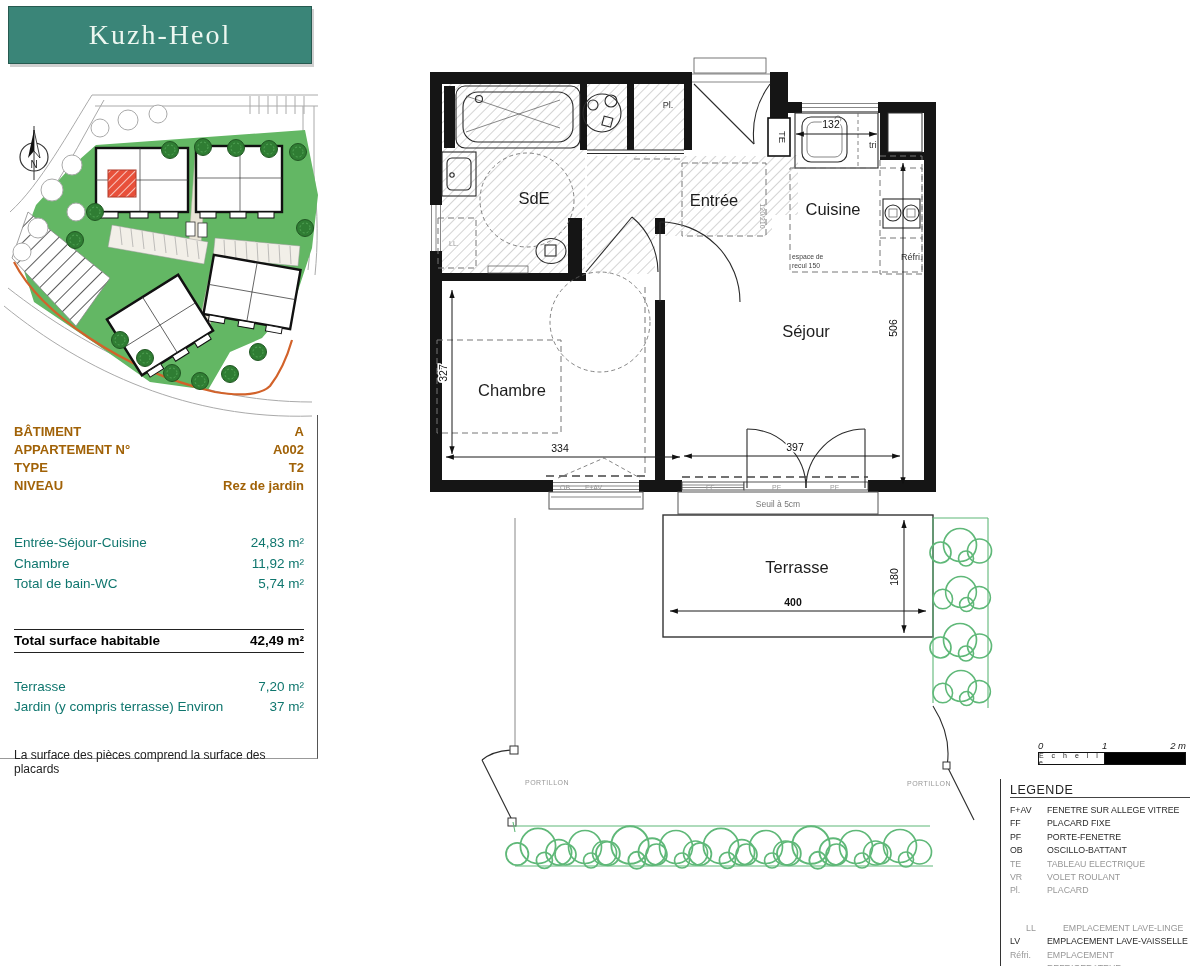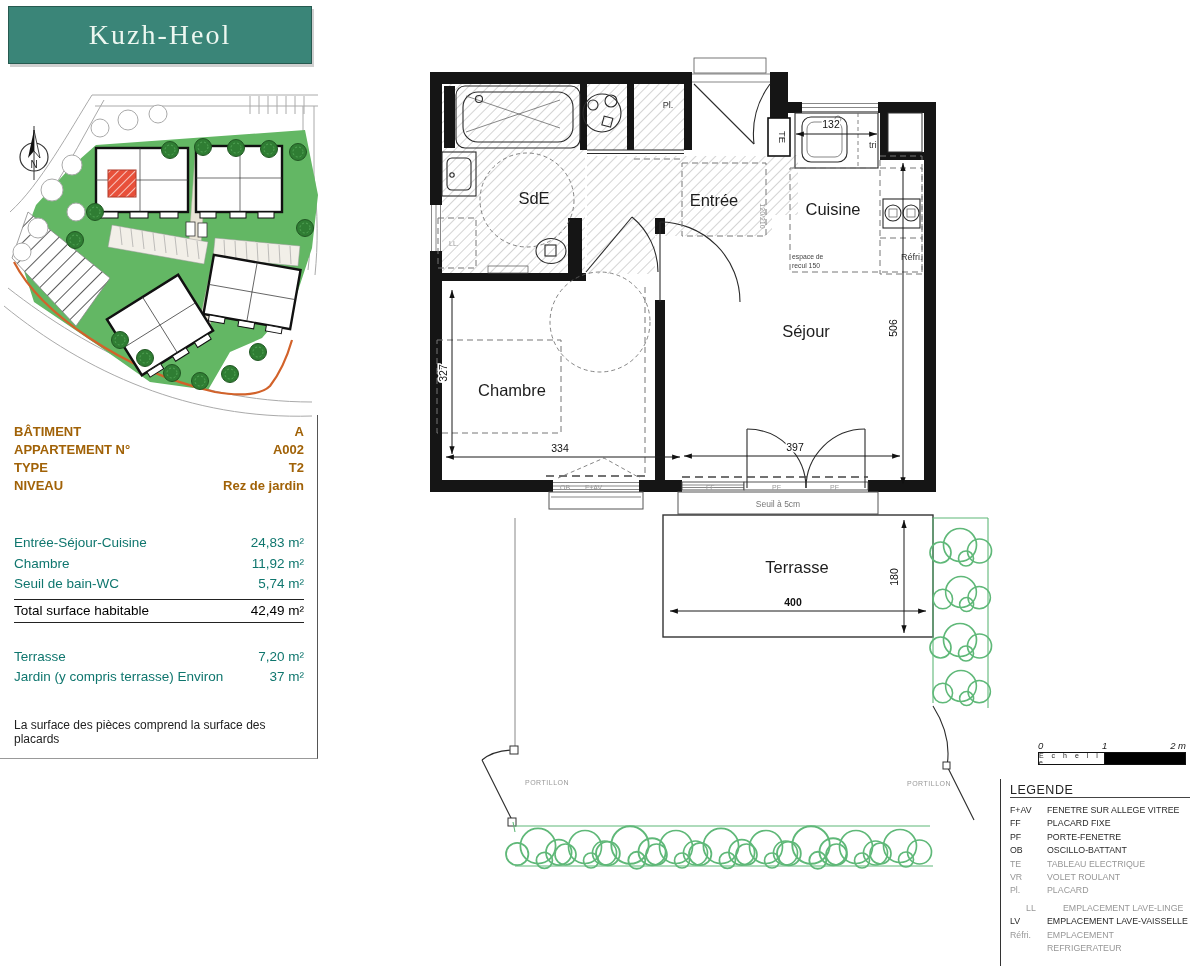--- a/index.html
+++ b/index.html
@@ -11,43 +11,43 @@
     border:1px solid #265a50;box-shadow:2px 3px 0 rgba(120,120,120,.35);
     display:flex;align-items:center;justify-content:center;}
   #logo span{font-family:"Liberation Serif",serif;font-size:28px;color:#ecf7f0;letter-spacing:2px;}
   
   #infopanel{position:absolute;left:0;top:415px;width:318px;height:344px;
     border-right:1.5px solid #555;border-bottom:1px solid #999;box-sizing:border-box;padding:8px 13px 0 14px;}
   .inforow{display:flex;justify-content:space-between;font-size:13px;font-weight:bold;
     line-height:18px;color:#a16207;}
   .surfrows{margin-top:38px;}
   .surfrow{display:flex;justify-content:space-between;font-size:13.5px;line-height:20.5px;color:#0f766e;}
-  .totalrow{margin-top:4px;border-top:1.5px solid #222;border-bottom:1.5px solid #222;
-    padding:3px 0 4px 0;display:flex;justify-content:space-between;font-size:13.5px;font-weight:normal;}
+  .totalrow{margin-top:34px;border-top:1.5px solid #222;border-bottom:1.5px solid #222;
+    padding:3px 0 4px 0;display:flex;justify-content:space-between;font-size:13.5px;font-weight:bold;}
   .extrows{margin-top:24px;}
   .note{margin-top:30px;font-size:12px;color:#222;}
   
   #scalebar{position:absolute;left:1038px;top:740px;width:148px;}
   #scalebar .ticks{position:relative;height:12px;font-size:9.5px;font-style:italic;color:#222;}
   #scalebar .t0{position:absolute;left:0;}
   #scalebar .t1{position:absolute;left:64px;}
   #scalebar .t2{position:absolute;right:0;}
   #scalebar .bar{display:flex;height:13px;border:1.2px solid #111;box-sizing:border-box;}
   #scalebar .half1{width:65px;background:#fff;display:flex;align-items:center;justify-content:center;
     font-size:7px;letter-spacing:3px;color:#222;border-right:1.2px solid #111;}
   #scalebar .half2{flex:1;background:#000;}
   
   #legend{position:absolute;left:1000px;top:779px;width:190px;height:187px;
     border-left:1.5px solid #333;box-sizing:border-box;padding:4px 0 0 9px;}
   #legend .ltitle{font-size:12.5px;color:#222;letter-spacing:.5px;
     border-bottom:1.5px solid #444;margin-bottom:6px;}
   .lrow{display:flex;font-size:8.8px;line-height:13.4px;color:#2a2a2a;}
   .lrow .code{width:37px;flex:none;}
   .lrow.faded{color:#979797;}
-  .block2{margin-top:4px;padding-left:16px;}
+  .block2{margin-top:24px;padding-left:16px;}
   
   .wall{fill:#151515;}
   .thin{stroke:#2b2b2b;stroke-width:1.1;fill:none;}
   .thinner{stroke:#555;stroke-width:.7;fill:none;}
   .dash{stroke:#777;stroke-width:1;stroke-dasharray:6 4;fill:none;}
   .dashdark{stroke:#444;stroke-width:1.3;stroke-dasharray:8 5;fill:none;}
   .dashfine{stroke:#666;stroke-width:.8;stroke-dasharray:4 3;fill:none;}
   .dim{stroke:#1a1a1a;stroke-width:1;fill:none;}
   .dimtxt{font:10.5px "Liberation Sans",sans-serif;fill:#111;paint-order:stroke;stroke:#fff;stroke-width:3px;}
   .room{font:16.5px "Liberation Sans",sans-serif;fill:#1d1d1d;}
@@ -460,21 +460,21 @@
   <div class="surfrows">
     <div class="surfrow">
       <span>Entrée-Séjour-Cuisine</span>
       <span>24,83 m²</span>
     </div>
     <div class="surfrow">
       <span>Chambre</span>
       <span>11,92 m²</span>
     </div>
     <div class="surfrow">
-      <span>Seuil de bain-WC</span>
+      <span>Total de bain-WC</span>
       <span>5,74 m²</span>
     </div>
   </div>
 
   <div class="totalrow">
     <span>Total surface habitable</span>
     <span>42,49 m²</span>
   </div>
 
   <div class="extrows">

